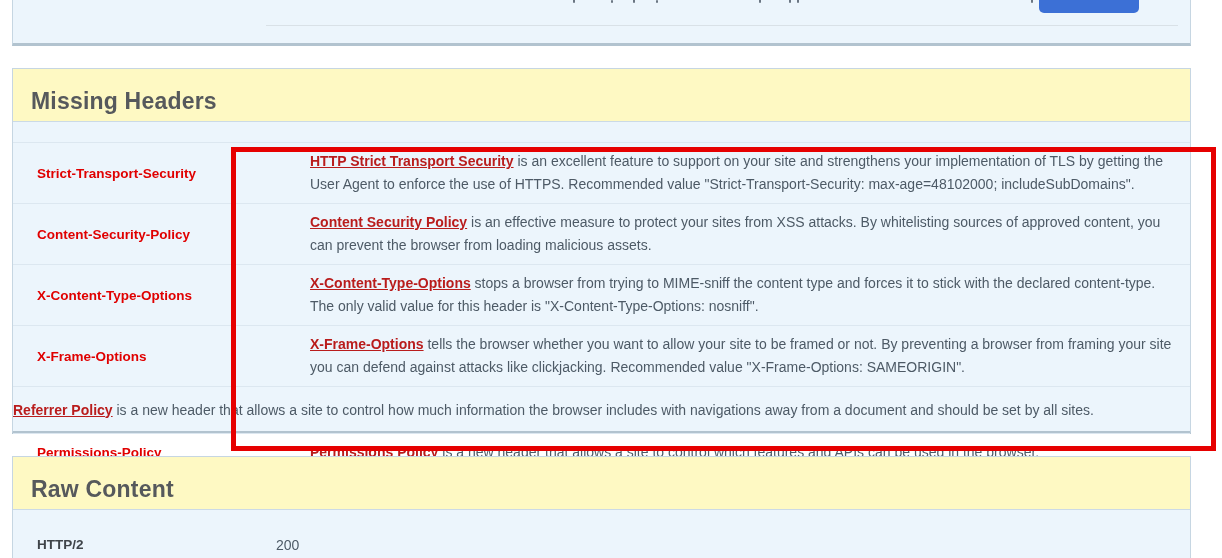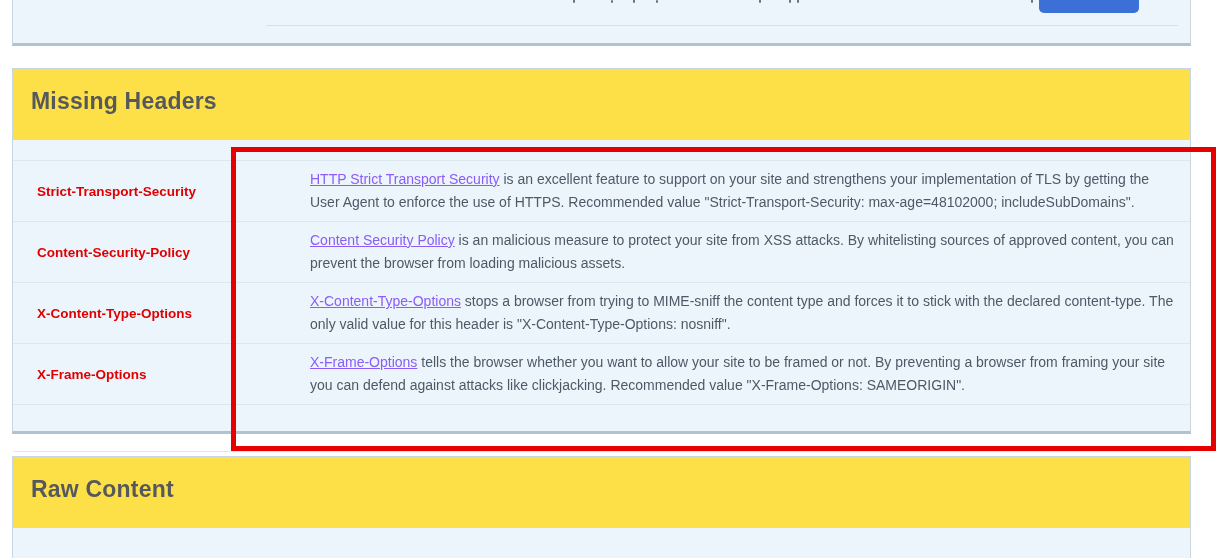--- a/index.html
+++ b/index.html
@@ -6,23 +6,23 @@
   body { background:#ffffff; font-family:"Liberation Sans", sans-serif; }
   .viewport { position:relative; width:1222px; height:558px; overflow:hidden; background:#ffffff; }
 
   .panel {
     position:absolute; left:12px; width:1179px;
     background:#ecf5fc;
     border:1px solid #c6d6e2;
     border-bottom:3px solid #b2c3cf;
   }
   .panel-header {
-    background:#fde047;
+    background:#fef9c3;
     border-bottom:1px solid #cbdae6;
-    padding:19px 0 24px 18px;
+    padding:19px 0 6px 18px;
   }
   .panel-header h2 {
     font-size:23px; font-weight:bold; color:#56595c; letter-spacing:0.2px;
   }
 
   
   .top-panel { top:-30px; height:76px; }
   .remnant { position:absolute; background:#6b7683; width:2px; border-radius:1px; }
   .btn-primary {
     position:absolute; left:1026px; top:2px; width:100px; height:40px;
@@ -43,21 +43,21 @@
     gap:39px;
   }
   .hrow .name {
     flex:0 0 258px; padding-left:24px;
     font-size:13.5px; font-weight:bold; color:#e00000;
   }
   .hrow .desc {
     flex:1 1 auto; padding:4px 14px 4px 0;
     font-size:14px; line-height:23px; color:#4d5a66;
   }
-  .hrow .desc a { color:#8b5cf6; text-decoration:underline; }
+  .hrow .desc a { color:#b91c1c; text-decoration:underline;font-weight:bold; }
   .row-single { min-height:30px; }
   .row-double { min-height:47px; }
 
   
   .raw-panel { top:456px; height:200px; }
   .raw-row { display:flex; align-items:flex-start; padding:27px 0 0 0; }
   .raw-row .rname {
     flex:0 0 263px; padding-left:24px;
     font-size:13.5px; font-weight:bold; color:#3f4449;
   }
@@ -97,34 +97,35 @@
     <div class="panel-body">
       <div class="rows-table">
 
         <div class="hrow row-double">
           <div class="name">Strict-Transport-Security</div>
           <div class="desc"><a href="#">HTTP Strict Transport Security</a><span> is an excellent feature to support on your site and strengthens your implementation of TLS by getting the User Agent to enforce the use of HTTPS. Recommended value "Strict-Transport-Security: max-age=48102000; includeSubDomains".</span></div>
         </div>
 
         <div class="hrow row-double">
           <div class="name">Content-Security-Policy</div>
-          <div class="desc"><a href="#">Content Security Policy</a><span> is an malicious measure to protect your site from XSS attacks. By whitelisting sources of approved content, you can prevent the browser from loading malicious assets.</span></div>
+          <div class="desc"><a href="#">Content Security Policy</a><span> is an effective measure to protect your sites from XSS attacks. By whitelisting sources of approved content, you can prevent the browser from loading malicious assets.</span></div>
         </div>
 
         <div class="hrow row-double">
           <div class="name">X-Content-Type-Options</div>
           <div class="desc"><a href="#">X-Content-Type-Options</a><span> stops a browser from trying to MIME-sniff the content type and forces it to stick with the declared content-type. The only valid value for this header is "X-Content-Type-Options: nosniff".</span></div>
         </div>
 
         <div class="hrow row-double">
           <div class="name">X-Frame-Options</div>
           <div class="desc"><a href="#">X-Frame-Options</a><span> tells the browser whether you want to allow your site to be framed or not. By preventing a browser from framing your site you can defend against attacks like clickjacking. Recommended value "X-Frame-Options: SAMEORIGIN".</span></div>
         </div>
 
         <div class="hrow row-double">
+          <div class="desc"><a href="#">Referrer Policy</a><span> is a new header that allows a site to control how much information the browser includes with navigations away from a document and should be set by all sites.</span></div>
         </div>
 
         <div class="hrow row-single">
           <div class="name">Permissions-Policy</div>
           <div class="desc"><a href="#">Permissions Policy</a><span> is a new header that allows a site to control which features and APIs can be used in the browser.</span></div>
         </div>
 
       </div>
     </div>
   </section>

